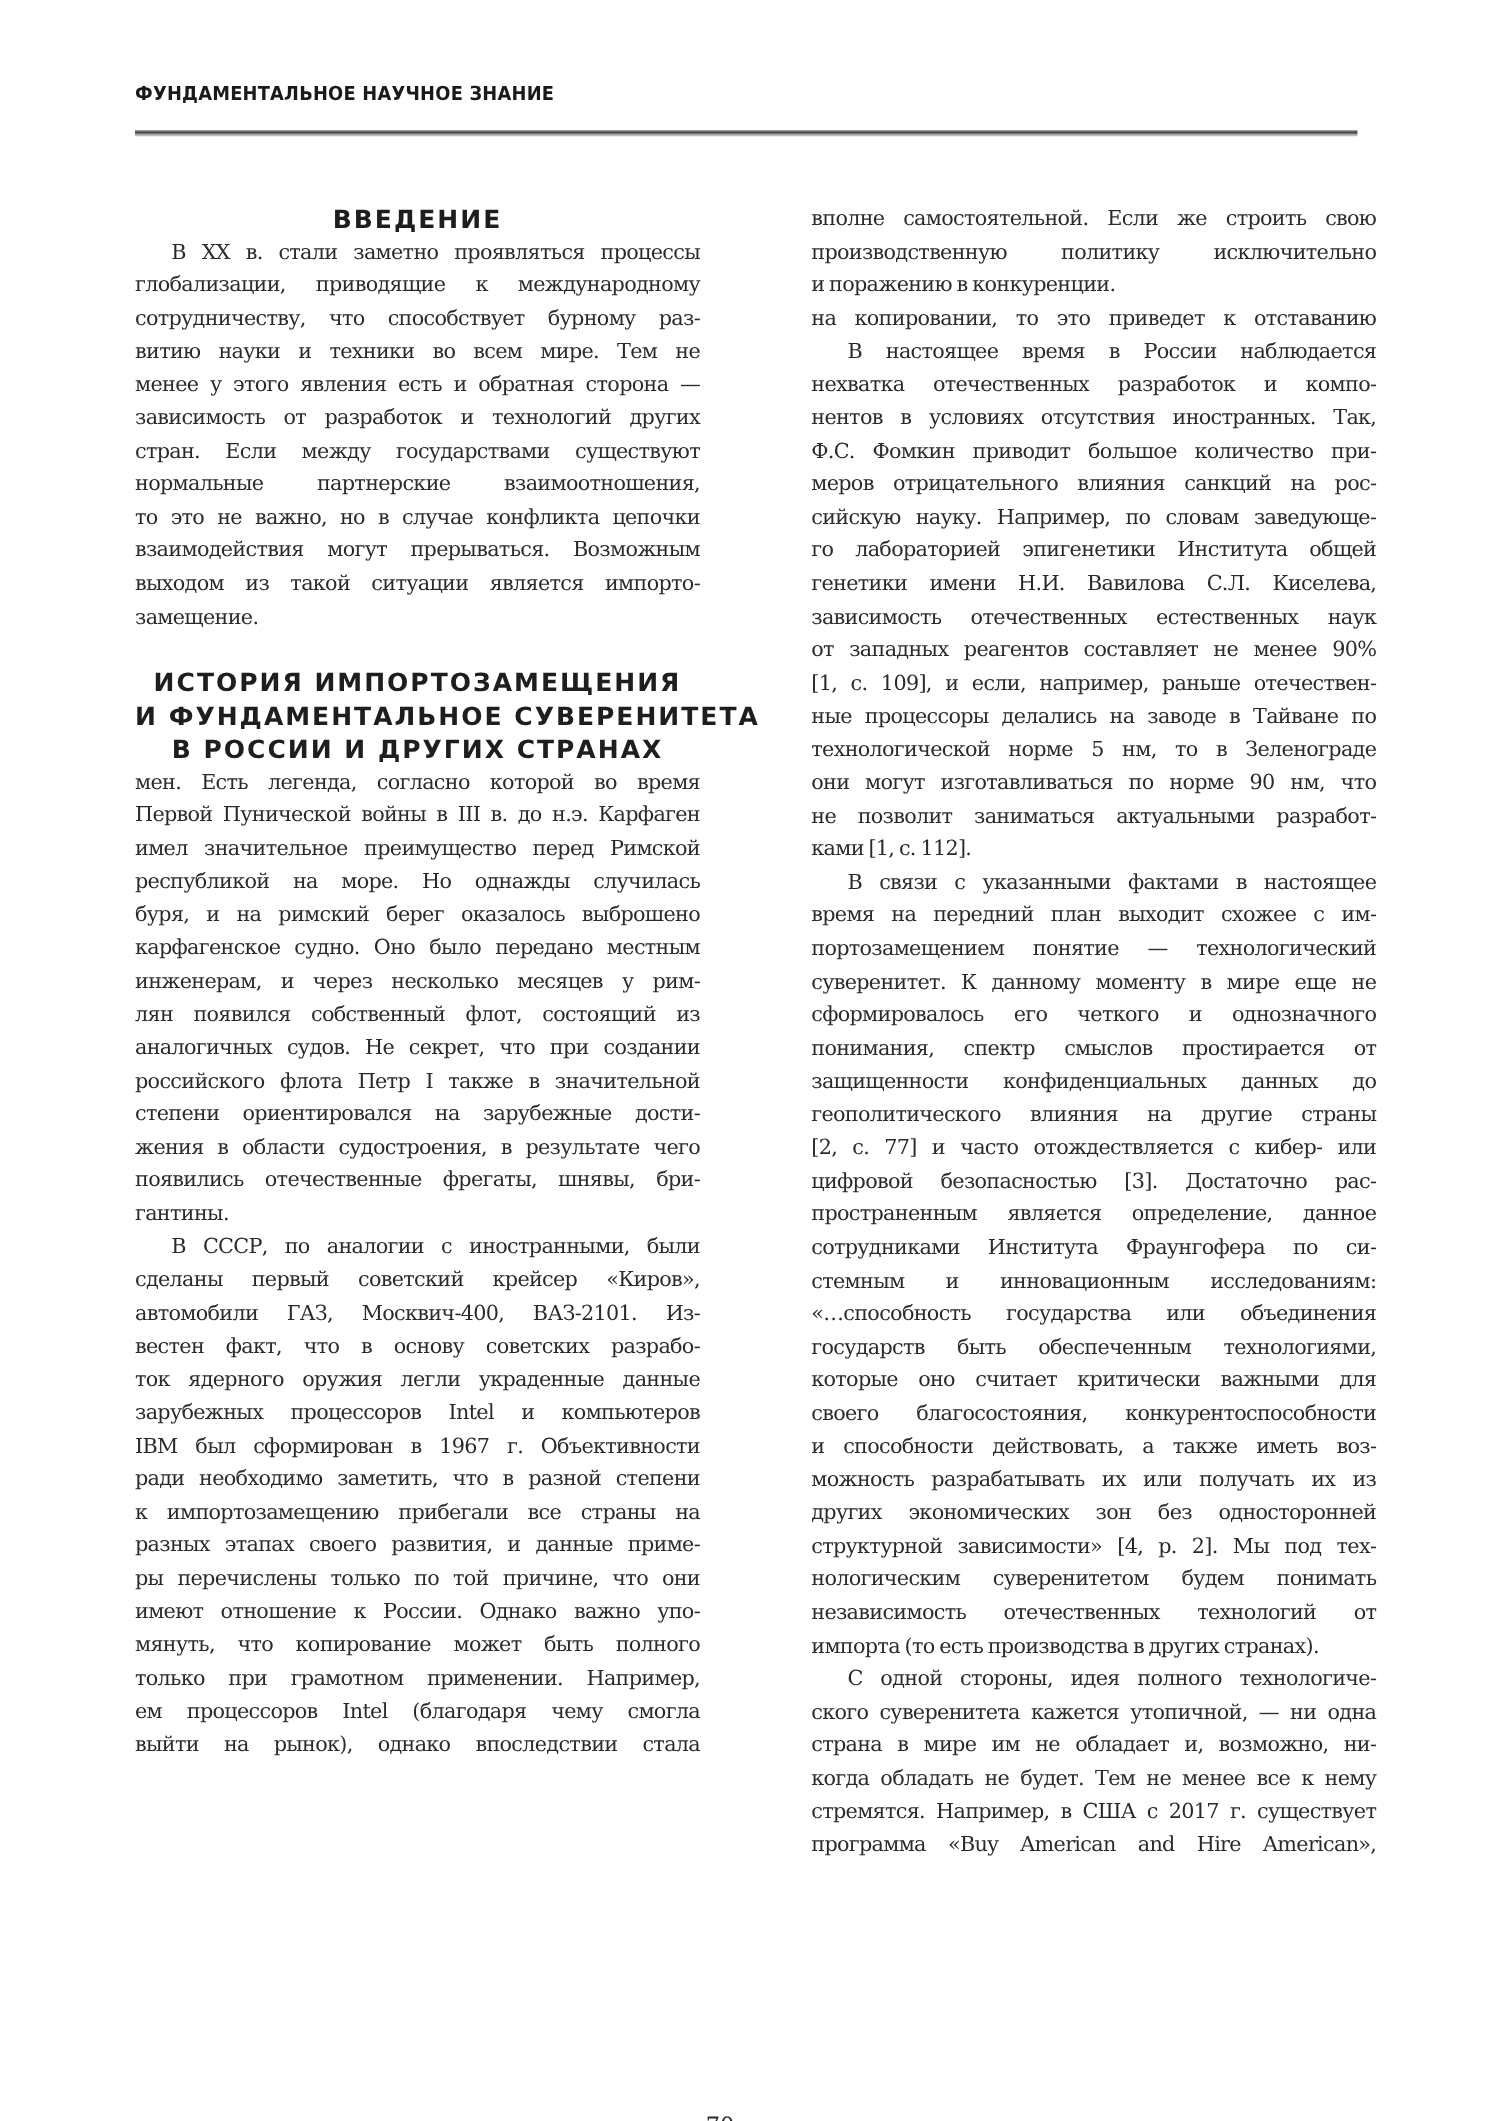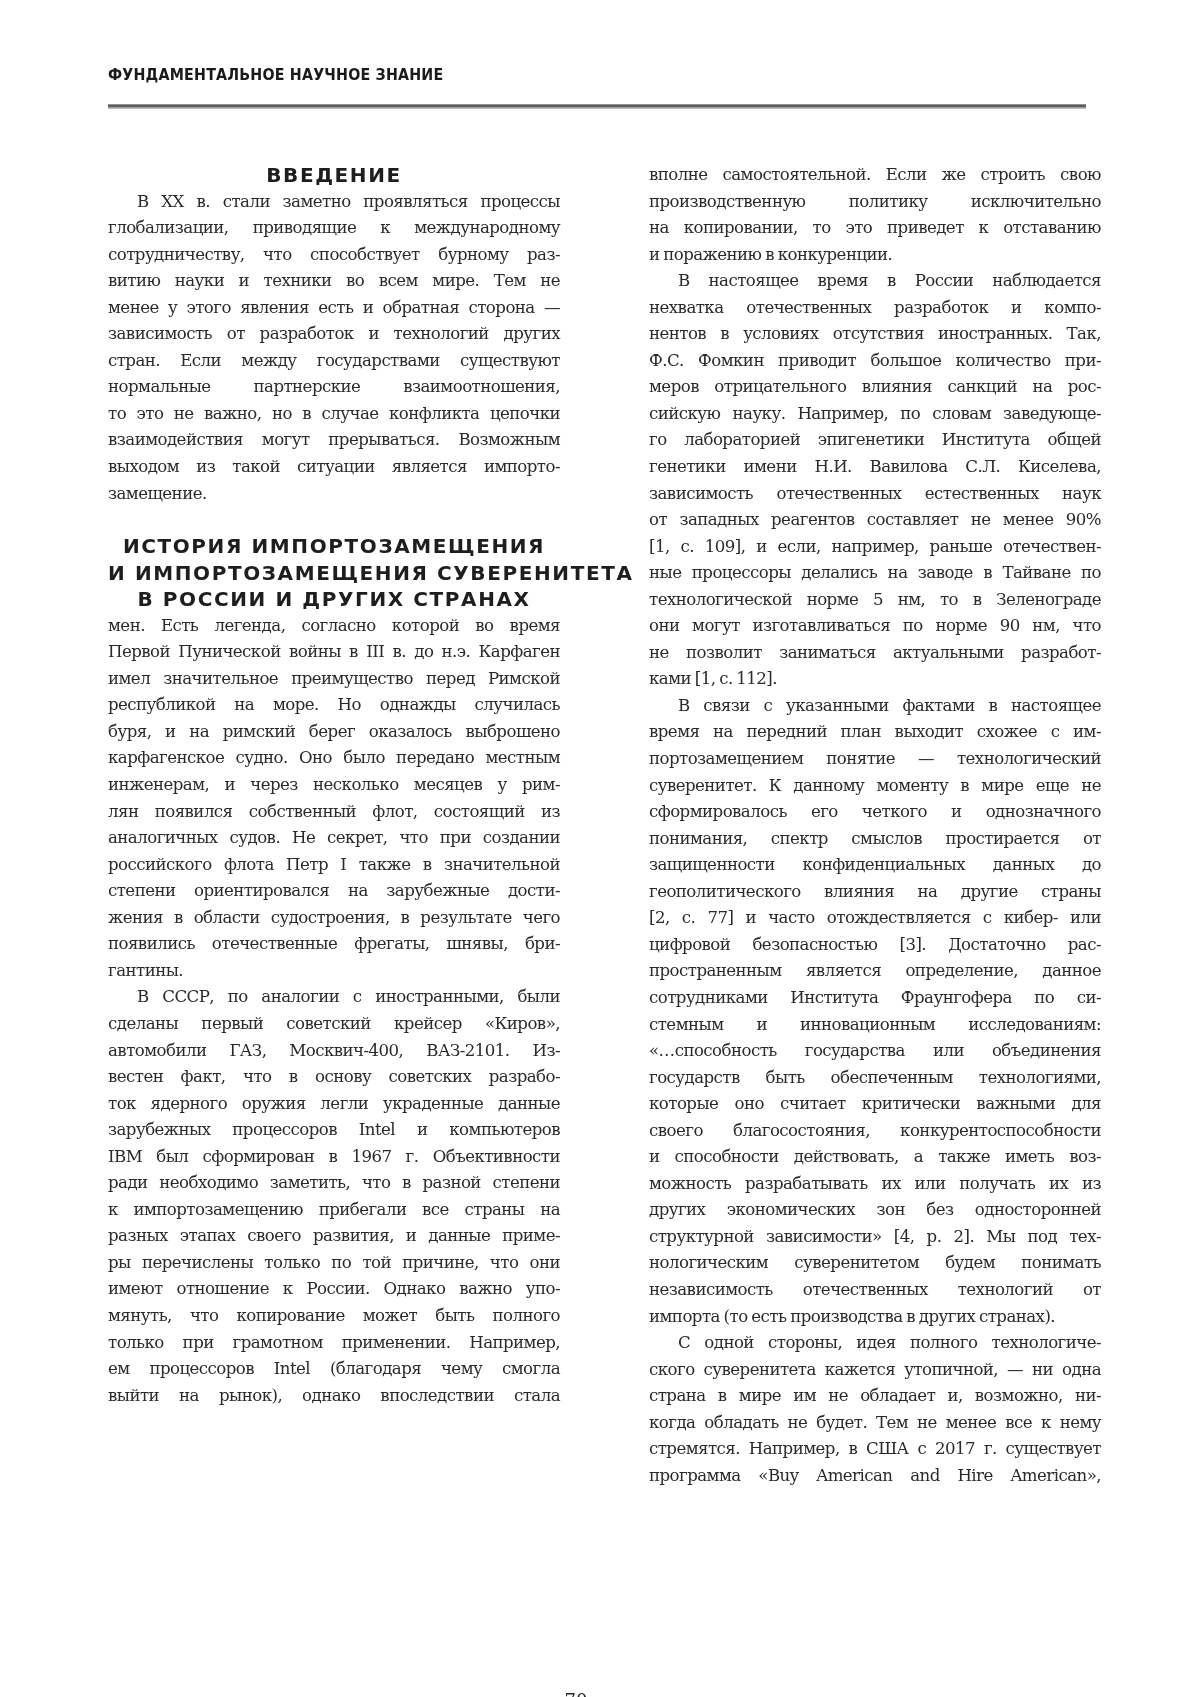--- a/index.html
+++ b/index.html
@@ -57,21 +57,21 @@
       <div class="line">стран. Если между государствами существуют</div>
       <div class="line">нормальные партнерские взаимоотношения,</div>
       <div class="line">то это не важно, но в случае конфликта цепочки</div>
       <div class="line">взаимодействия могут прерываться. Возможным</div>
       <div class="line">выходом из такой ситуации является импорто-</div>
       <div class="line last">замещение.</div>
     </div>
   <div class="gap"></div>
   <div>
     <div class="heading">ИСТОРИЯ ИМПОРТОЗАМЕЩЕНИЯ</div>
-    <div class="heading">И ИМПОРТОЗАМЕЩЕНИЯ СУВЕРЕНИТЕТА</div>
+    <div class="heading">И ФУНДАМЕНТАЛЬНОЕ СУВЕРЕНИТЕТА</div>
     <div class="heading">В РОССИИ И ДРУГИХ СТРАНАХ</div>
   </div>
   <div>
       <div class="line">мен. Есть легенда, согласно которой во время</div>
       <div class="line">Первой Пунической войны в III в. до н.э. Карфаген</div>
       <div class="line">имел значительное преимущество перед Римской</div>
       <div class="line">республикой на море. Но однажды случилась</div>
       <div class="line">буря, и на римский берег оказалось выброшено</div>
       <div class="line">карфагенское судно. Оно было передано местным</div>
       <div class="line">инженерам, и через несколько месяцев у рим-</div>
@@ -100,22 +100,22 @@
       <div class="line">только при грамотном применении. Например,</div>
       <div class="line">ем процессоров Intel (благодаря чему смогла</div>
       <div class="line">выйти на рынок), однако впоследствии стала</div>
     </div>
 </div>
 
 <div class="column col-right">
   <div>
       <div class="line">вполне самостоятельной. Если же строить свою</div>
       <div class="line">производственную политику исключительно</div>
+      <div class="line last">и поражению в конкуренции.</div>
       <div class="line">на копировании, то это приведет к отставанию</div>
-      <div class="line last">и поражению в конкуренции.</div>
     </div>
   <div>
       <div class="line indent">В настоящее время в России наблюдается</div>
       <div class="line">нехватка отечественных разработок и компо-</div>
       <div class="line">нентов в условиях отсутствия иностранных. Так,</div>
       <div class="line">Ф.С. Фомкин приводит большое количество при-</div>
       <div class="line">меров отрицательного влияния санкций на рос-</div>
       <div class="line">сийскую науку. Например, по словам заведующе-</div>
       <div class="line">го лабораторией эпигенетики Института общей</div>
       <div class="line">генетики имени Н.И. Вавилова С.Л. Киселева,</div>

